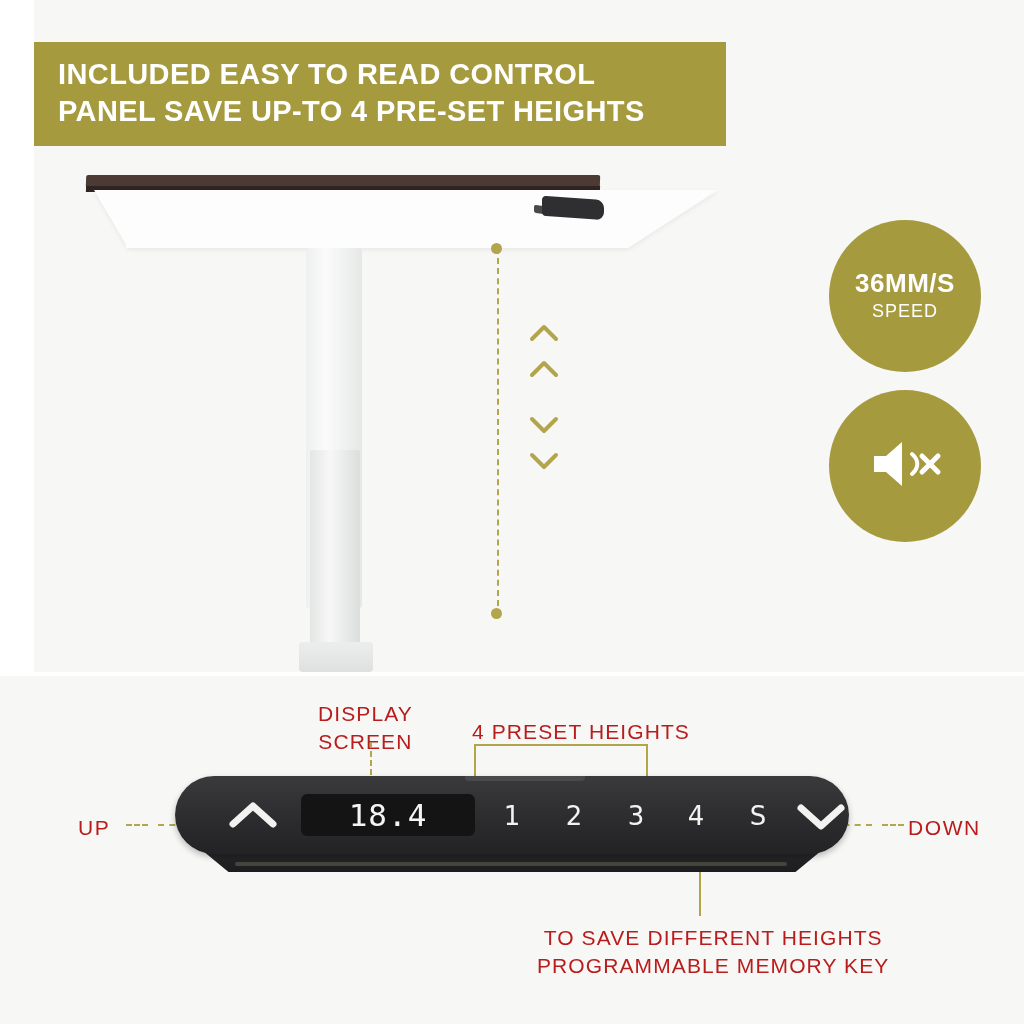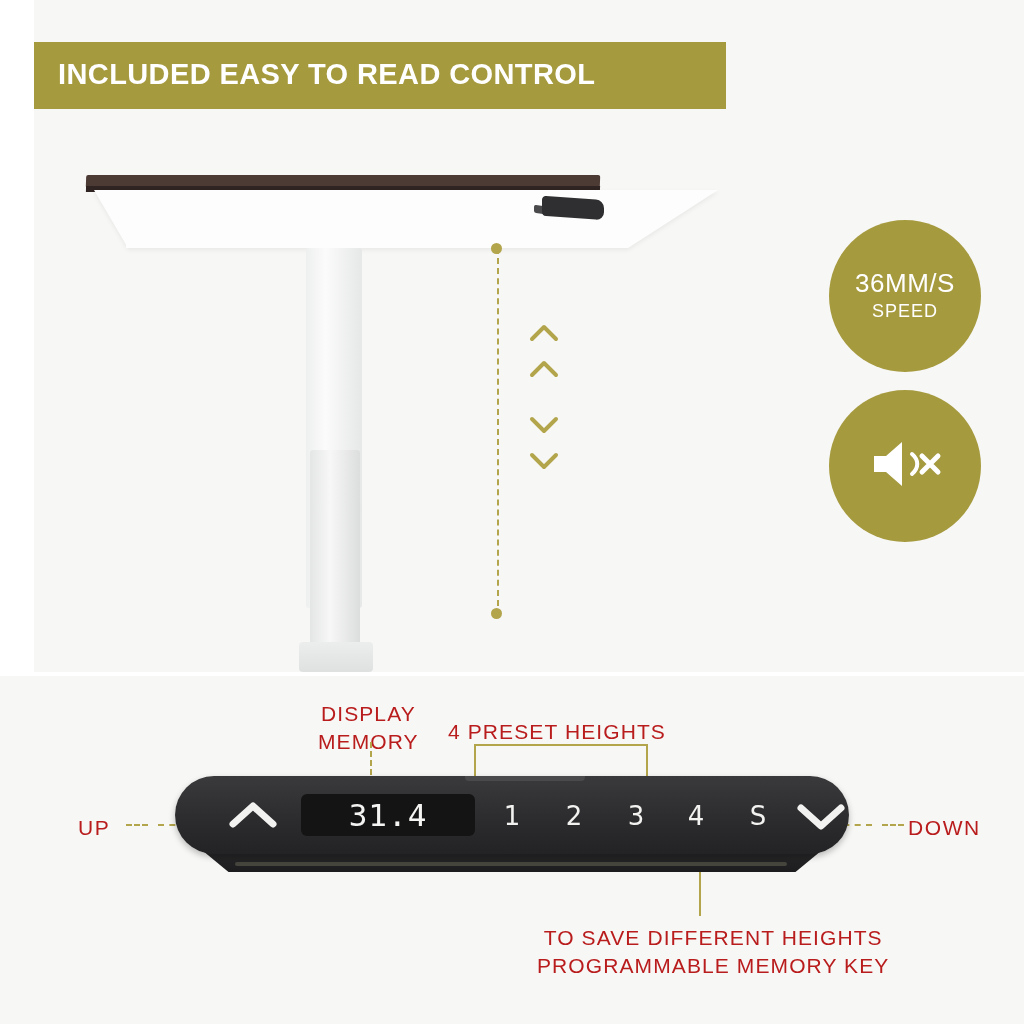--- a/index.html
+++ b/index.html
@@ -156,21 +156,21 @@
     color: #ffffff;
     text-align: center;
   }
   #badge-speed {
     left: 795px; top: 220px;
     width: 152px; height: 152px;
   }
   #badge-speed .big {
     margin-top: 48px;
     font-size: 26px;
-    font-weight: normal;
+    font-weight: bold;
     letter-spacing: 0.5px;
   }
   #badge-speed .small {
     font-size: 18px;
     letter-spacing: 1px;
     margin-top: 2px;
   }
   #badge-quiet {
     left: 795px; top: 390px;
     width: 152px; height: 152px;
@@ -200,21 +200,21 @@
   .anno {
     position: absolute;
     color: #b91c1c;
     font-size: 21px;
     letter-spacing: 1.1px;
     line-height: 1.35;
     text-align: center;
     white-space: nowrap;
   }
   #anno-display { left: 318px; top: 24px; text-align: center; }
-  #anno-preset  { left: 448px; top: 42px; }
+  #anno-preset  { left: 472px; top: 42px; }
   #anno-up      { left: 78px;  top: 138px; letter-spacing: 1.6px;}
   #anno-down    { left: 908px; top: 138px; letter-spacing: 1.6px;}
   #anno-memory  { left: 537px; top: 248px; text-align: center; }
 
   
   .dash-h {
     position: absolute;
     height: 0;
     border-top: 2px dashed #b3a54c;
   }
@@ -328,20 +328,21 @@
     width: 56px; height: 36px;
   }
 </style>
 </head>
 <body>
 
 <div id="top-panel">
 
   <div id="headline-band">
     <div class="line">INCLUDED EASY TO READ CONTROL</div>
+    <div class="line">PANEL SAVE UP-TO 4 PRE-SET HEIGHTS</div>
   </div>
 
   <div id="desk-wrap">
     <div id="desk-top-dark"></div>
     <div id="desk-top-edge"></div>
     <div id="desk-under"></div>
     <div id="desk-under-2"></div>
     <div id="controller-tab"></div>
     <div id="controller-box"></div>
     <div id="column-outer"></div>
@@ -392,21 +393,21 @@
     </span>
   </div>
 </div>
 
 <div id="panel-divider"></div>
 
 <div id="bottom-panel">
 
   <div class="anno" id="anno-display">
     <div>DISPLAY</div>
-    <div>MEMORY</div>
+    <div>SCREEN</div>
   </div>
   <div class="dash-v" id="lead-display-v"></div>
 
   <div class="anno" id="anno-preset">4 PRESET HEIGHTS</div>
   <div class="solid-h" id="preset-bracket-h"></div>
   <div class="solid-v" id="preset-bracket-l"></div>
   <div class="solid-v" id="preset-bracket-r"></div>
 
   <div class="anno" id="anno-up">UP</div>
   <div class="dash-h" id="lead-up-a"></div>
@@ -428,21 +429,21 @@
     <div id="ctrl-body">
       <div id="ctrl-notch"></div>
 
       <div id="key-up">
         <svg width="56" height="36" viewBox="0 0 56 36">
           <polyline points="8,26 28,8 48,26" fill="none" stroke="#f2f2f0" stroke-width="7" stroke-linecap="round" stroke-linejoin="round"></polyline>
         </svg>
       </div>
 
       <div id="screen">
-        <span id="screen-value">31.4</span>
+        <span id="screen-value">18.4</span>
       </div>
 
       <div class="key" id="key-1">1</div>
       <div class="key" id="key-2">2</div>
       <div class="key" id="key-3">3</div>
       <div class="key" id="key-4">4</div>
       <div class="key" id="key-s">S</div>
 
       <div id="key-down">
         <svg width="56" height="36" viewBox="0 0 56 36">

